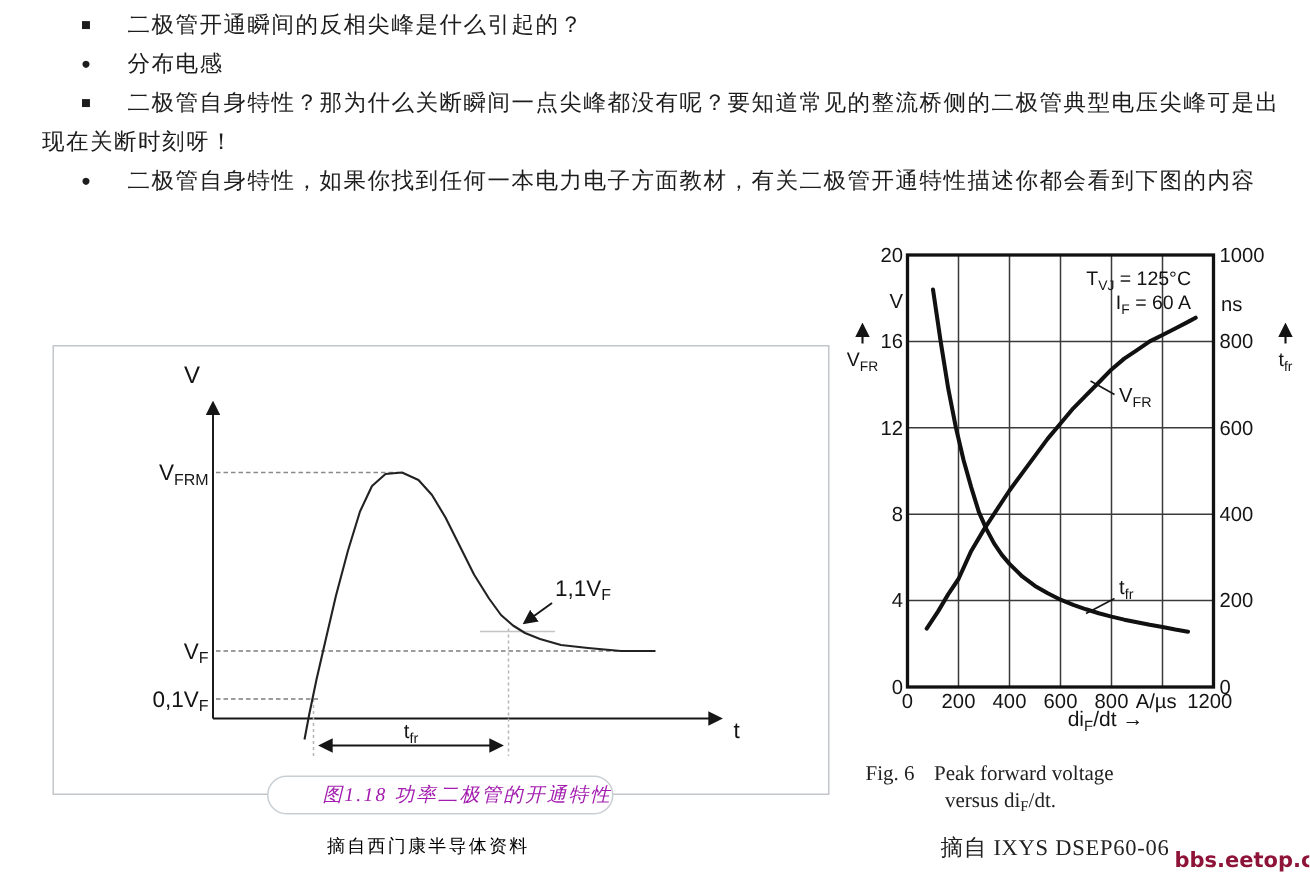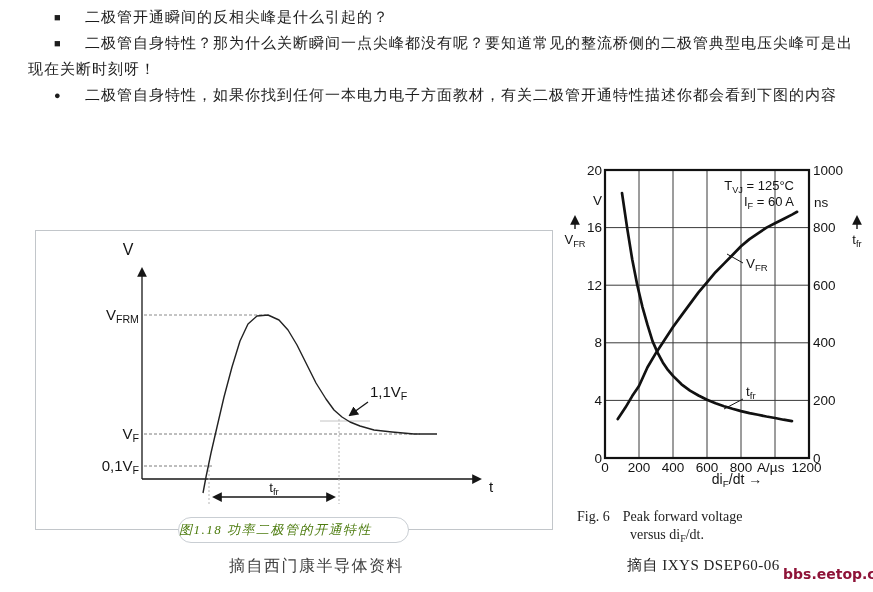--- a/index.html
+++ b/index.html
@@ -10,43 +10,46 @@
   .line{height:26px;line-height:26px;white-space:nowrap;padding-left:54px;
         font-size:15px;letter-spacing:1px;color:#1d1d1d;}
   .line .bullet{display:inline-block;width:31px;font-size:11px;letter-spacing:0;vertical-align:1px;}
   .line.cont{padding-left:28px;}
   .line.cont .bullet{width:0;}
   
   .left-fig-box{position:absolute;left:35px;top:230px;width:516px;height:298px;
                 border:1px solid #c2c6ca;background:#fff;}
   .caption-pill{position:absolute;left:178px;top:517px;width:229px;height:24px;z-index:3;
                 border:1px solid #c9ced3;border-radius:13px;background:#fff;
-                text-align:left;line-height:24px;font-size:13px;font-style:italic;
-                letter-spacing:1.5px;color:#4d7c0f;}
-  .left-source{position:absolute;left:229px;top:556px;font-size:16px;letter-spacing:1.5px;color:#404040;}
+                text-align:right;line-height:24px;font-size:13px;font-style:italic;
+                letter-spacing:1.5px;color:#a21caf;}
+  .left-source{position:absolute;left:218px;top:556px;font-size:12px;letter-spacing:1.5px;color:#000000;}
   
   .right-chart{position:absolute;left:556px;top:162px;}
   svg text{font-family:"Liberation Sans","DejaVu Sans",sans-serif;fill:#141414;}
   .fig6-caption{position:absolute;left:577px;top:508px;font-family:Liberation Serif, serif;
                 font-size:14px;line-height:18px;color:#222;}
   .fig6-caption .figlab{margin-right:13px;}
   .fig6-line2{margin-left:53px;}
   .subsc{font-size:71%;vertical-align:-2.5px;letter-spacing:0;}
   .right-source{position:absolute;left:627px;top:556px;font-size:15px;letter-spacing:0.5px;color:#222;}
   .watermark{position:absolute;left:783px;top:566px;font-family:"DejaVu Sans",sans-serif;
              font-weight:bold;font-size:14px;letter-spacing:0;}
 </style>
 </head>
 <body>
 
 <div class="page">
 
   <div class="intro">
     <div class="line">
       <span class="bullet">■</span><span>二极管开通瞬间的反相尖峰是什么引起的？</span>
+    </div>
+    <div class="line">
+      <span class="bullet">●</span><span>分布电感</span>
     </div>
     <div class="line">
       <span class="bullet">■</span><span>二极管自身特性？那为什么关断瞬间一点尖峰都没有呢？要知道常见的整流桥侧的二极管典型电压尖峰可是出</span>
     </div>
     <div class="line cont">
       <span class="bullet"></span><span>现在关断时刻呀！</span>
     </div>
     <div class="line">
       <span class="bullet">●</span><span>二极管自身特性，如果你找到任何一本电力电子方面教材，有关二极管开通特性描述你都会看到下图的内容</span>
     </div>

